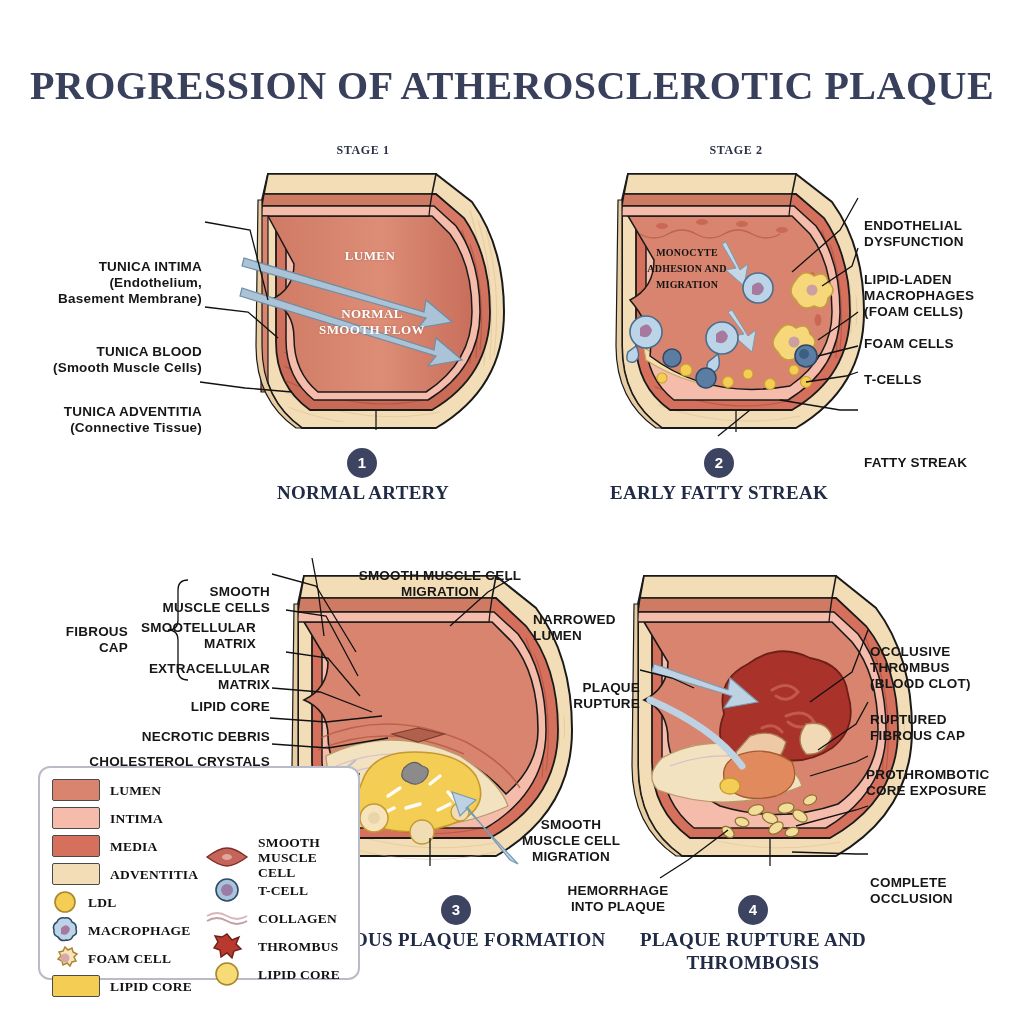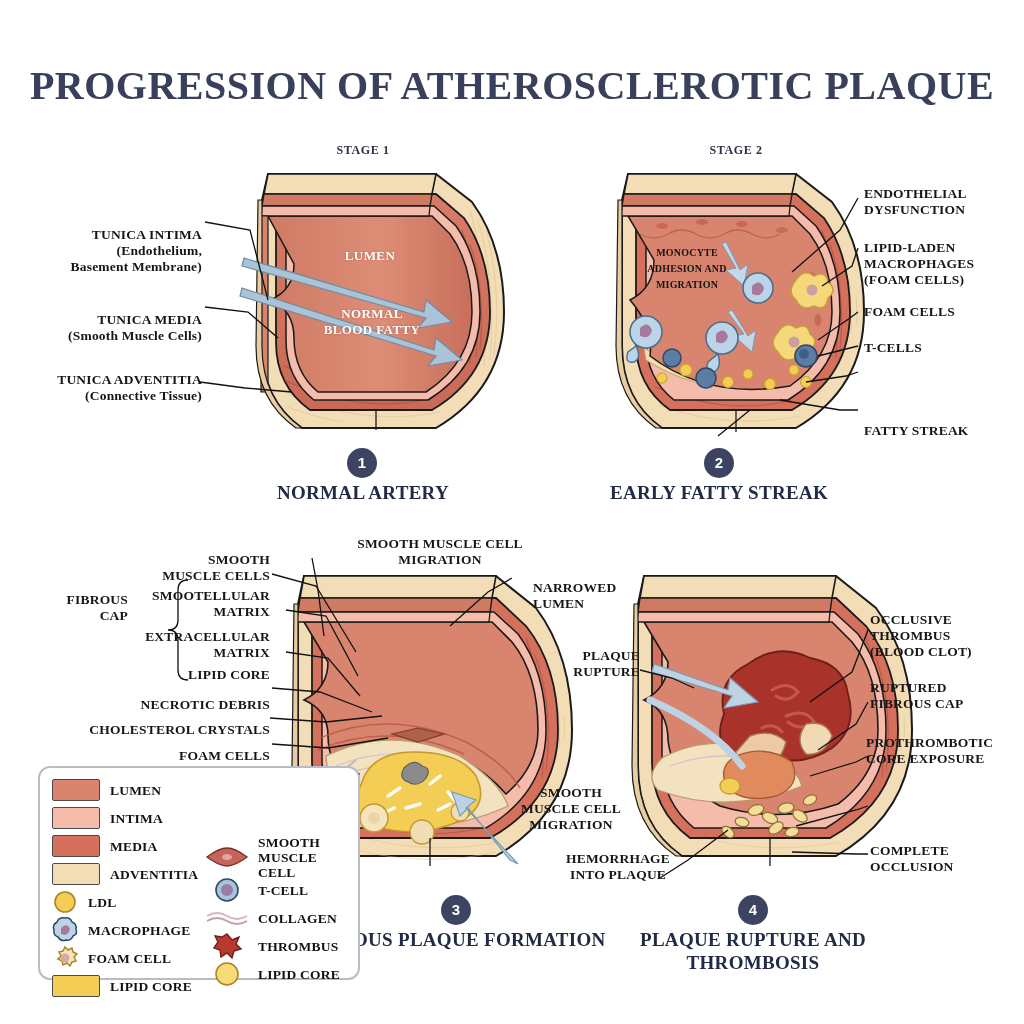--- a/index.html
+++ b/index.html
@@ -25,23 +25,23 @@
     font-weight:bold;font-size:19px;line-height:23px;letter-spacing:.3px;color:#222b45;
   }
   .num-badge{
     position:absolute;width:30px;height:30px;border-radius:50%;
     background:#3c4462;color:#fff;font-weight:bold;font-size:15px;
     line-height:30px;text-align:center;font-family:"Liberation Sans",sans-serif;
   }
 
   .lbl{
     position:absolute;
-    font-family:Liberation Serif, serif;
+    font-family:Liberation Sans, sans-serif;
     font-weight:bold;font-size:13.5px;line-height:16px;color:#161616;
-    letter-spacing:.2px;white-space:pre-line;
+    letter-spacing:.2px;white-space:pre-line;margin-top:32px;
   }
   .lbl.r{text-align:right;}
   .lbl.l{text-align:left;}
   .lbl.c{text-align:center;}
   .sub{font-weight:bold;}
   .inner-lbl{
     position:absolute;color:#ffffff;font-weight:bold;font-size:13px;
     line-height:16px;text-align:center;white-space:pre-line;letter-spacing:.4px;
     text-shadow:0 0 2px rgba(120,50,40,.45);
   }
@@ -126,37 +126,37 @@
     <g>
       <path d="M2 106 L186 158 L178 168 L212 162 L186 140 L184 152 L4 98 Z" fill="#aac3d6" stroke="#6d8da6" stroke-width="1.2"></path>
       <path d="M0 136 L196 196 L188 206 L222 200 L196 178 L194 190 L2 128 Z" fill="#aac3d6" stroke="#6d8da6" stroke-width="1.2"></path>
     </g>
 
     <path d="M136 250 L136 270" stroke="#1a1a1a" stroke-width="1.3" fill="none"></path>
   </svg>
 
   <div class="inner-lbl" style="left:320px;top:248px;width:100px;">LUMEN</div>
   <div class="inner-lbl" style="left:312px;top:306px;width:120px;">NORMAL
-BLOOD FATTY</div>
+SMOOTH FLOW</div>
 
   <svg style="position:absolute;left:0px;top:160px;" width="540" height="290">
     <g stroke="#111" stroke-width="1.3" fill="none">
       <path d="M205 62 L250 70 L268 140"></path>
       <path d="M205 147 L248 152 L278 178"></path>
       <path d="M200 222 L245 228 L292 232"></path>
     </g>
   </svg>
 
   <div class="lbl r" style="left:10px;top:211px;width:192px;">
     <span>TUNICA INTIMA</span>
     <span class="sub">(Endothelium,
 Basement Membrane)</span>
   </div>
   <div class="lbl r" style="left:10px;top:296px;width:192px;">
-    <span>TUNICA MEDIA</span>
+    <span>TUNICA BLOOD</span>
     <span class="sub">(Smooth Muscle Cells)</span>
   </div>
   <div class="lbl r" style="left:10px;top:356px;width:192px;">
     <span>TUNICA ADVENTITIA</span>
     <span class="sub">(Connective Tissue)</span>
   </div>
 
   <svg style="position:absolute;left:600px;top:160px;" width="290" height="290" viewBox="0 0 290 290">
     <defs>
       <clipPath id="cp2">
@@ -363,21 +363,21 @@
       <path d="M192 28 L198 60 L204 106"></path>
 
       <path d="M392 48 L368 62 L330 96"></path>
     </g>
   </svg>
 
   <div class="lbl r" style="left:58px;top:592px;width:70px;">FIBROUS
 CAP</div>
   <div class="lbl r" style="left:130px;top:552px;width:140px;">SMOOTH
 MUSCLE CELLS</div>
-  <div class="lbl r" style="left:118px;top:588px;width:152px;text-align:right;">SMOOTELLULAR
+  <div class="lbl r" style="left:104px;top:588px;width:152px;text-align:right;">SMOOTELLULAR
 MATRIX</div>
   <div class="lbl r" style="left:114px;top:629px;width:156px;">EXTRACELLULAR
 MATRIX</div>
   <div class="lbl r" style="left:130px;top:667px;width:140px;">LIPID CORE</div>
   <div class="lbl r" style="left:100px;top:697px;width:170px;">NECROTIC DEBRIS</div>
   <div class="lbl r" style="left:66px;top:722px;width:204px;">CHOLESTEROL CRYSTALS</div>
   <div class="lbl r" style="left:130px;top:748px;width:140px;">FOAM CELLS</div>
   <div class="lbl c" style="left:330px;top:536px;width:220px;">SMOOTH MUSCLE CELL
 MIGRATION</div>
   <div class="lbl l" style="left:533px;top:580px;width:120px;">NARROWED

